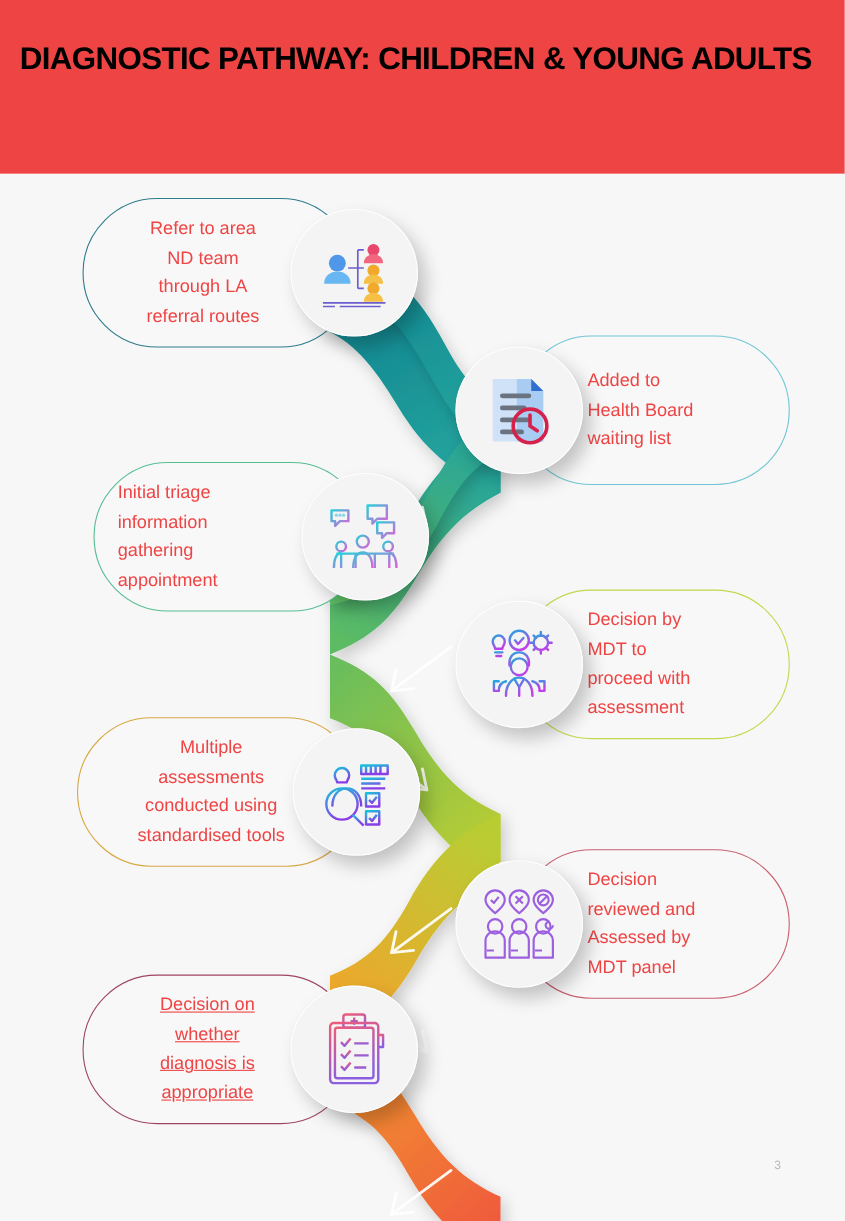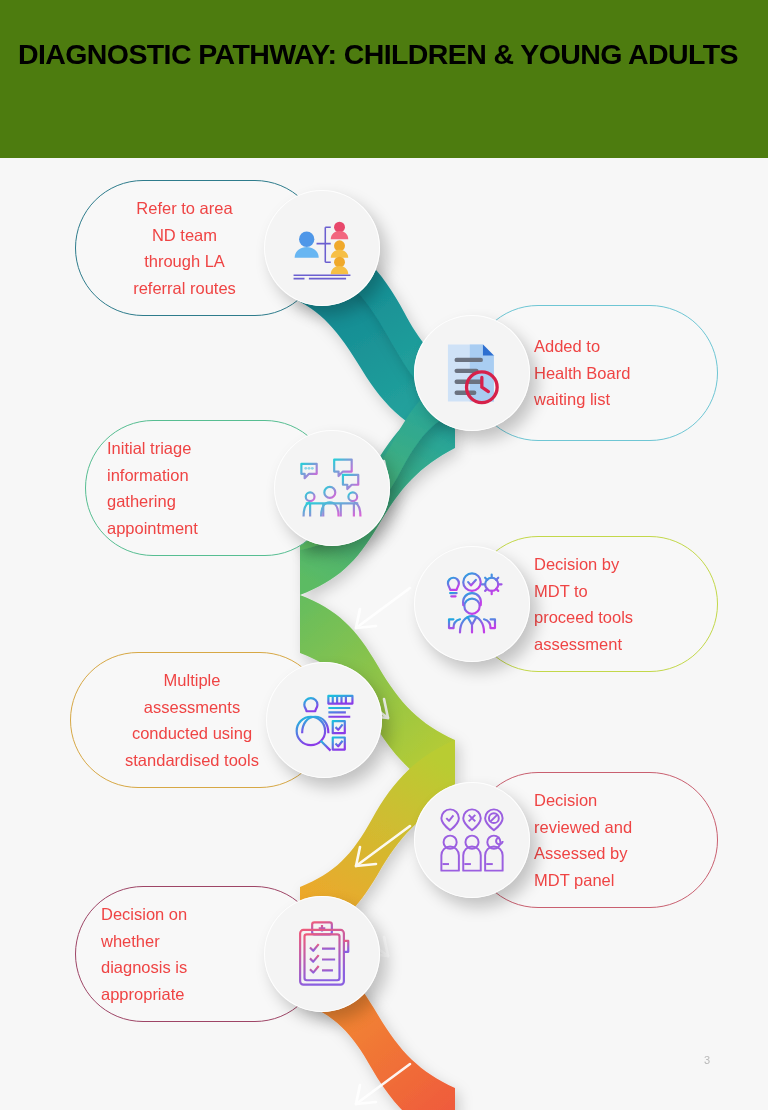--- a/index.html
+++ b/index.html
@@ -12,21 +12,21 @@
     overflow: hidden;
     position: relative;
   }
 
   
   #header-banner {
     position: absolute;
     left: 0; top: 0;
     width: 768px;
     height: 158px;
-    background: #4d7c0f;
+    background: #ef4444;
   }
   #page-title {
     position: absolute;
     left: 18px;
     top: 38px;
     width: 740px;
     font-size: 28.5px;
     font-weight: bold;
     letter-spacing: -0.6px;
     color: #000000;
@@ -290,21 +290,21 @@
         <circle cx="41" cy="45" r="14" fill="none" stroke="#d6214a" stroke-width="3"></circle>
         <path d="M41 36v9l6 4" stroke="#d6214a" stroke-width="3" fill="none" stroke-linecap="round"></path>
       </svg>
     </div>
   </div>
 
   <div class="step right" style="left:414px; top:378px; width:310px; height:136px;">
     <div class="pill" style="border-color:#C3D84A;"></div>
     <div class="pill-text">Decision by
 MDT to
-proceed tools
+proceed with
 assessment</div>
     <div class="bubble">
       <svg viewBox="0 0 64 64">
         <defs>
           <linearGradient id="dg" x1="0" y1="0" x2="0.5" y2="1">
             <stop offset="0%" stop-color="#1fa8e0"></stop>
               <stop offset="100%" stop-color="#c13fe8"></stop>
           </linearGradient>
         </defs>
         <g fill="none" stroke="url(#dg)" stroke-width="2" stroke-linejoin="round" stroke-linecap="round">
@@ -382,21 +382,21 @@
             <path d="M44 60V46a8 8 0 018-8 8 8 0 018 8v14z"></path>
             <path d="M45 54h6"></path>
           <path d="M57 30a3 3 0 103 3"></path>
         </g>
       </svg>
     </div>
   </div>
 
   <div class="step left" style="left:75px; top:728px; width:315px; height:136px;">
     <div class="pill" style="border-color:#9E4566;"></div>
-    <div class="pill-text" style="text-align:left; left:26px; width:175px;">Decision on
+    <div class="pill-text" style="text-align:center; left:26px; width:175px;text-decoration:underline;">Decision on
 whether
 diagnosis is
 appropriate</div>
     <div class="bubble">
       <svg viewBox="0 0 64 64">
         <defs>
           <linearGradient id="cg" x1="0" y1="0" x2="0.3" y2="1">
             <stop offset="0%" stop-color="#ef5b7a"></stop>
               <stop offset="100%" stop-color="#8a5fe0"></stop>
           </linearGradient>

